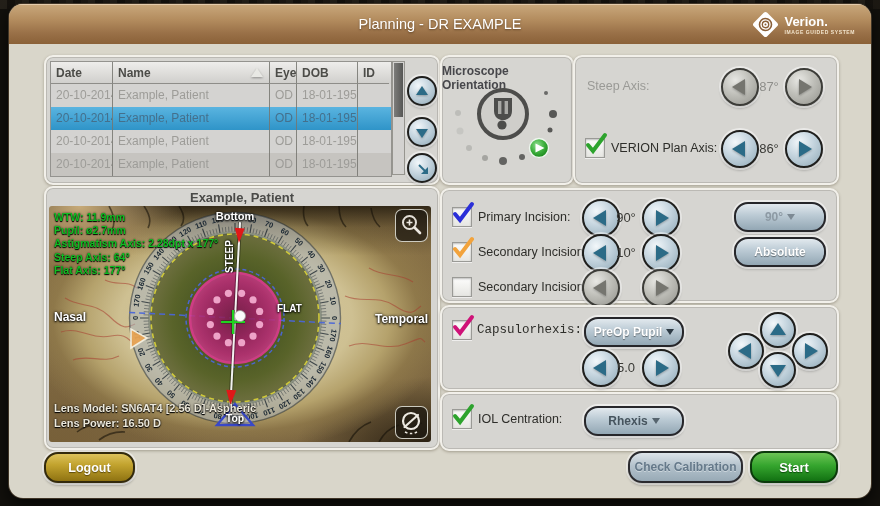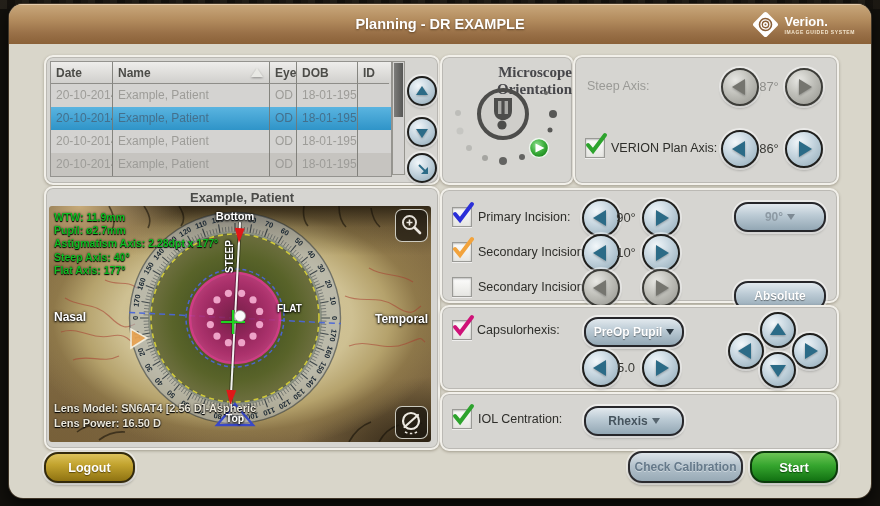--- a/index.html
+++ b/index.html
@@ -6,21 +6,21 @@
   body{background:#12100c;position:relative;font-family:"Liberation Sans",sans-serif;}
   body::before{content:"";position:absolute;left:0;top:0;right:0;height:9px;
     background:repeating-linear-gradient(90deg,#3a342a 0 7px,#181410 7px 15px,#2a241c 15px 22px);opacity:.45;}
   #window{position:absolute;left:9px;top:4px;width:862px;height:494px;background:#d9d6ca;
     border-radius:14px;overflow:hidden;box-shadow:0 0 0 1px rgba(70,58,42,.9),0 6px 16px rgba(0,0,0,.75);}
   
   #titlebar{position:absolute;left:0;top:0;right:0;height:40px;
     background:linear-gradient(180deg,#c9a87c 0%,#b48d5f 38%,#9a7148 72%,#8a6138 100%);
     box-shadow:inset 0 1px 0 rgba(255,240,220,.5);}
   #title{position:absolute;left:0;right:0;top:0;height:40px;line-height:40px;text-align:center;
-    color:#fff;font-weight:bold;font-size:14.5px;text-shadow:0 1px 2px rgba(60,40,20,.6);}
+    color:#fff;font-weight:normal;font-size:14.5px;text-shadow:0 1px 2px rgba(60,40,20,.6);}
   #brand{position:absolute;right:16px;top:7px;display:flex;align-items:center;gap:5px;}
   #brand .btxt{display:flex;flex-direction:column;line-height:1;}
   #brand .bname{color:#fff;font-size:13px;font-weight:bold;}
   #brand .btag{color:#f2e4cc;font-size:5px;letter-spacing:.6px;margin-top:2px;font-weight:bold;}
   
   .panel{position:absolute;background:#d6d5d1;border:2px solid #f2f0ea;border-radius:9px;
     box-shadow:0 1px 3px rgba(60,50,30,.35),inset 0 0 0 1px rgba(120,115,105,.28);}
   
   #table-wrap{position:absolute;left:4px;top:4px;width:340px;height:114px;border:1px solid #94938f;
     background:#cfcecb;overflow:hidden;}
@@ -97,21 +97,21 @@
   #lbl-top{left:156px;top:206px;width:60px;text-align:center;font-size:10.5px;}
   #lbl-nasal{left:5px;top:104px;font-size:12px;}
   #lbl-temporal{left:326px;top:106px;font-size:12px;}
   #lbl-flat{left:228px;top:97px;font-size:10px;}
   #lbl-steep{left:164px;top:45px;font-size:10px;transform:rotate(-90deg);transform-origin:center;}
   .img-btn{position:absolute;width:33px;height:33px;border-radius:7px;background:rgba(28,23,16,.72);
     border:1.5px solid rgba(232,232,222,.85);box-sizing:border-box;cursor:pointer;}
   #btn-zoom{right:3px;top:3px;}
   #btn-track{right:3px;bottom:3px;}
   
-  #micro-title{position:absolute;left:0;top:7px;width:100%;text-align:right;font-size:15px;font-weight:bold;color:#47474b;font-family:Liberation Serif, serif;}
+  #micro-title{position:absolute;left:0;top:7px;width:100%;text-align:left;font-size:12px;font-weight:bold;color:#47474b;}
   
   .foot-btn{position:absolute;border-radius:14px;display:flex;align-items:center;justify-content:center;
     font-weight:bold;font-size:12.5px;cursor:pointer;
     box-shadow:0 0 0 2px rgba(255,255,255,.5),0 2px 3px rgba(0,0,0,.4);}
   #btn-logout{left:35px;top:448px;width:87px;height:27px;color:#fff;text-shadow:0 1px 1px rgba(60,45,0,.7);
     background:linear-gradient(180deg,#ddc25c 0%,#c2a32e 40%,#8f7312 100%);border:2px solid #332a0c;}
   #btn-checkcal{left:619px;top:447px;width:111px;height:28px;color:#65798a;text-shadow:0 1px 0 rgba(255,255,255,.4);
     background:linear-gradient(180deg,#dde4e9 0%,#b4c2cc 45%,#98aab6 100%);border:2px solid #2a2a2e;font-size:12px;}
   #btn-start{left:741px;top:447px;width:84px;height:28px;color:#fff;text-shadow:0 1px 1px rgba(0,50,0,.7);
     background:linear-gradient(180deg,#6cc455 0%,#35a52e 45%,#127112 100%);border:2px solid #0c3a0c;font-size:13px;}
@@ -508,21 +508,21 @@
         </g>
         <circle cx="191" cy="110" r="5.5" fill="#fafafa" stroke="#9a9a96" stroke-width=".8"></circle>
 
         <polygon points="82,123 82,142 98,132" fill="#e8a455" stroke="#f5f0e0" stroke-width="1.6" opacity=".95"></polygon>
 
         <polygon points="186,198 168,219 204,219" fill="rgba(225,230,255,.28)" stroke="#3948c8" stroke-width="2.4"></polygon>
       </svg>
       <div class="ov" id="eye-info"><span>WTW: 11.9mm</span>
 <span>Pupil: ø2.7mm</span>
 <span>Astigmatism Axis: 2.28dpt x 177°</span>
-<span>Steep Axis: 40°</span>
+<span>Steep Axis: 64°</span>
 <span>Flat Axis: 177°</span></div>
       <div class="ov" id="lens-info"><span>Lens Model: SN6AT4 [2.56 D]-Aspheric</span>
 <span>Lens Power: 16.50 D</span></div>
       <div class="ov eyelbl" id="lbl-bottom">Bottom</div>
       <div class="ov eyelbl" id="lbl-top">Top</div>
       <div class="ov eyelbl" id="lbl-nasal">Nasal</div>
       <div class="ov eyelbl" id="lbl-temporal">Temporal</div>
       <div class="ov eyelbl" id="lbl-flat">FLAT</div>
       <div class="ov eyelbl" id="lbl-steep">STEEP</div>
       <div class="img-btn" id="btn-zoom">
@@ -629,42 +629,42 @@
         </svg>
     </div>
     <div class="lbl" style="left:36px;top:55px;">Secondary Incision 1:</div>
     <div class="round-btn lg" style="left:140px;top:44px;">
         <span class="tri tri-l"></span>
       </div>
     <div class="val" style="left:170px;top:55px;width:28px;">10°</div>
     <div class="round-btn lg" style="left:200px;top:44px;">
         <span class="tri tri-r"></span>
       </div>
-    <div class="pill lite" style="left:292px;top:47px;width:88px;height:26px;margin-top:44px;">
+    <div class="pill lite" style="left:292px;top:47px;width:88px;height:26px;">
       <span>Absolute</span>
     </div>
 
     <div class="chk" style="left:10px;top:87px;"></div>
     <div class="lbl" style="left:36px;top:90px;">Secondary Incision 2:</div>
     <div class="round-btn lg disabled" style="left:140px;top:79px;">
         <span class="tri tri-l"></span>
       </div>
     <div class="val dim" style="left:168px;top:90px;width:32px;margin-top:34px;">150°</div>
     <div class="round-btn lg disabled" style="left:200px;top:79px;">
         <span class="tri tri-r"></span>
       </div>
   </div>
 
   <div class="panel" style="left:431px;top:301px;width:395px;height:82px;">
     <div class="chk" style="left:10px;top:13px;">
       <svg width="24" height="24" viewBox="0 0 24 24">
           <path d="M4,13 L9,19 L21,3" stroke="#cf1378" stroke-width="4" fill="none" stroke-linecap="round"></path>
         </svg>
     </div>
-    <div class="lbl" style="left:35px;top:16px;">Capsulorhexis:</div>
+    <div class="lbl" style="left:35px;top:16px;font-family:Liberation Mono, monospace;">Capsulorhexis:</div>
     <div class="pill lite" style="left:142px;top:10px;width:96px;height:26px;">
       <span>PreOp Pupil</span>
         <span class="caret"></span>
     </div>
     <div class="round-btn lg" style="left:140px;top:42px;">
         <span class="tri tri-l"></span>
       </div>
     <div class="val" style="left:170px;top:53px;width:28px;">5.0</div>
     <div class="round-btn lg" style="left:200px;top:42px;">
         <span class="tri tri-r"></span>

